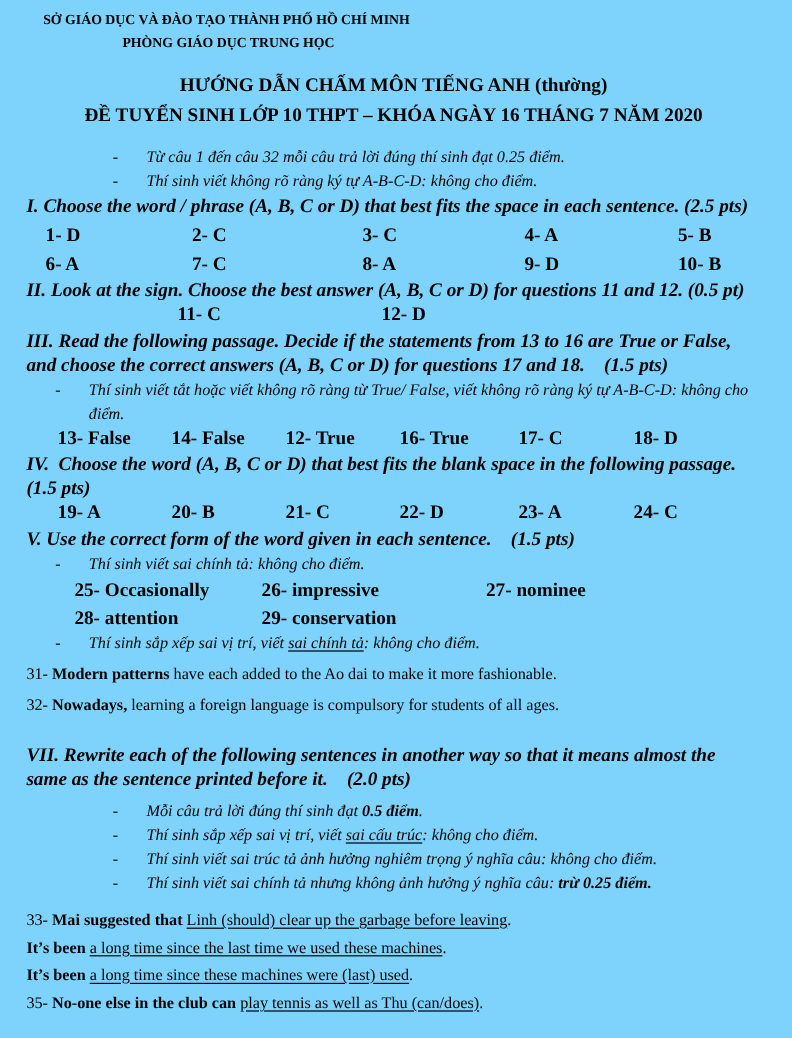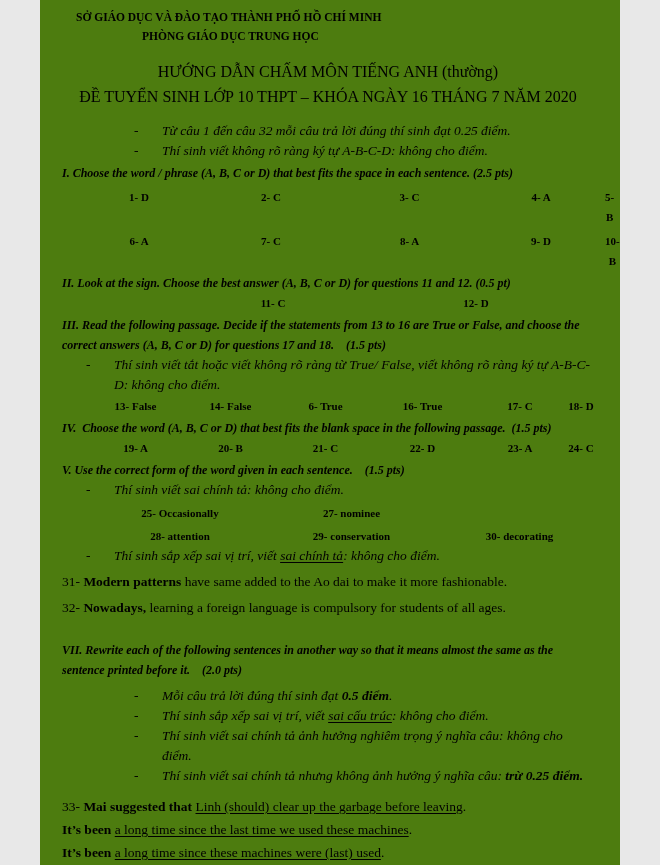--- a/index.html
+++ b/index.html
@@ -1,31 +1,31 @@
 <!DOCTYPE html>
 <html><head>
 <meta charset="utf-8">
 <style>
   * { margin:0; padding:0; box-sizing:border-box; }
   html,body { background:#e8e8e8; }
   body { font-family:"Liberation Serif","DejaVu Serif",serif; color:#000; }
   .page {
-    width:580px; height:865px; margin:0 auto; background:#4d7c0f;
+    width:660px; height:865px; margin:0 auto; background:#7dd3fc;
     padding:8px 26px 0 22px; overflow:hidden; position:relative;
   }
   .org-block { font-weight:bold; font-size:11.5px; line-height:19px; }
   .org-line1 { padding-left:14px; }
   .org-line2 { padding-left:80px; }
-  .doc-title { text-align:center; font-weight:normal; font-size:16px; line-height:25px; margin-top:13px; }
+  .doc-title { text-align:center; font-weight:bold; font-size:16px; line-height:25px; margin-top:13px; }
   .intro-notes { margin-top:12px; }
   .note-line { display:flex; font-style:italic; font-size:13.5px; line-height:20px; margin-left:72px; }
   .note-dash { width:28px; flex:0 0 28px; }
   .note-text { flex:1; }
-  .sec-heading { font-weight:bold; font-style:italic; font-size:12px; line-height:20px; margin-top:2px; }
-  .ans-row { font-weight:bold; font-size:11px; line-height:20px; display:grid; margin-top:4px;text-align:center; }
+  .sec-heading { font-weight:bold; font-style:italic; font-size:16px; line-height:20px; margin-top:2px; }
+  .ans-row { font-weight:bold; font-size:16px; line-height:20px; display:grid; margin-top:4px; }
   .row5 { padding-left:16px; grid-template-columns:122px 142px 135px 128px auto; }
   .row2cols { padding-left:126px; grid-template-columns:170px auto; }
   .row6 { padding-left:26px; grid-template-columns:95px 95px 95px 99px 96px auto; }
   .row3 { padding-left:40px; grid-template-columns:156px 187px auto; margin-top:3px; }
   .numbered { font-size:13.5px; line-height:20px; margin-top:6px; }
   .numbered .num { font-weight:normal;font-family:Liberation Serif, serif; }
   .gap-top { }
   .sec7-head { margin-top:22px; }
   .sec7-notes { margin-top:6px; }
   .rewrite-block { margin-top:9px; }
@@ -82,21 +82,21 @@
   </div>
 
   <div class="sec-heading">III. Read the following passage. Decide if the statements from 13 to 16 are True or False, and choose the correct answers (A, B, C or D) for questions 17 and 18.&nbsp;&nbsp;&nbsp;&nbsp;(1.5 pts)</div>
   <div class="note-line" style="margin-left:24px;">
       <span class="note-dash">-</span>
       <span class="note-text">Thí sinh viết tắt hoặc viết không rõ ràng từ True/ False, viết không rõ ràng ký tự A-B-C-D: không cho điểm.</span>
     </div>
   <div class="ans-row row6" style="margin-top:1px;">
     <span>13- False</span>
       <span>14- False</span>
-      <span>6- True</span>
+      <span>12- True</span>
       <span>16- True</span>
       <span>17- C</span>
       <span>18- D</span>
   </div>
 
   <div class="sec-heading">IV.&nbsp; Choose the word (A, B, C or D) that best fits the blank space in the following passage.&nbsp; (1.5 pts)</div>
   <div class="ans-row row6" style="margin-top:0;">
     <span>19- A</span>
       <span>20- B</span>
       <span>21- C</span>
@@ -105,55 +105,55 @@
       <span>24- C</span>
   </div>
 
   <div class="sec-heading">V. Use the correct form of the word given in each sentence.&nbsp;&nbsp;&nbsp;&nbsp;(1.5 pts)</div>
   <div class="note-line" style="margin-left:24px;">
       <span class="note-dash">-</span>
       <span class="note-text">Thí sinh viết sai chính tả: không cho điểm.</span>
     </div>
   <div class="ans-row row3">
     <span>25- Occasionally</span>
+      <span>26- impressive</span>
       <span>27- nominee</span>
   </div>
   <div class="ans-row row3">
     <span>28- attention</span>
       <span>29- conservation</span>
-      <span>30- decorating</span>
   </div>
 
   <div class="note-line" style="margin-left:24px;">
       <span class="note-dash">-</span>
       <span class="note-text"><span>Thí sinh sắp xếp sai vị trí, viết </span><u>sai chính tả</u><span>: không cho điểm.</span></span>
     </div>
 
   <div class="numbered">
     <span class="num">31-</span>
-    <b>Modern patterns</b><span> have same added to the Ao dai to make it more fashionable.</span>
+    <b>Modern patterns</b><span> have each added to the Ao dai to make it more fashionable.</span>
   </div>
   <div class="numbered gap-top">
     <span class="num">32-</span>
     <b>Nowadays,</b><span> learning a foreign language is compulsory for students of all ages.</span>
   </div>
 
   <div class="sec-heading sec7-head">VII. Rewrite each of the following sentences in another way so that it means almost the same as the sentence printed before it.&nbsp;&nbsp;&nbsp; (2.0 pts)</div>
   <div class="sec7-notes">
     <div class="note-line">
         <span class="note-dash">-</span>
         <span class="note-text"><span>Mỗi câu trả lời đúng thí sinh đạt </span><b>0.5 điểm</b><span>.</span></span>
       </div>
     <div class="note-line">
         <span class="note-dash">-</span>
         <span class="note-text"><span>Thí sinh sắp xếp sai vị trí, viết </span><u>sai cấu trúc</u><span>: không cho điểm.</span></span>
       </div>
     <div class="note-line">
         <span class="note-dash">-</span>
-        <span class="note-text">Thí sinh viết sai chính tả ảnh hưởng nghiêm trọng ý nghĩa câu: không cho điểm.</span>
+        <span class="note-text">Thí sinh viết sai trúc tả ảnh hưởng nghiêm trọng ý nghĩa câu: không cho điểm.</span>
       </div>
     <div class="note-line">
         <span class="note-dash">-</span>
         <span class="note-text"><span>Thí sinh viết sai chính tả nhưng không ảnh hưởng ý nghĩa câu: </span><b>trừ 0.25 điểm.</b></span>
       </div>
   </div>
 
   <div class="rewrite-block">
     <div class="rewrite">
       <span>33-</span>

